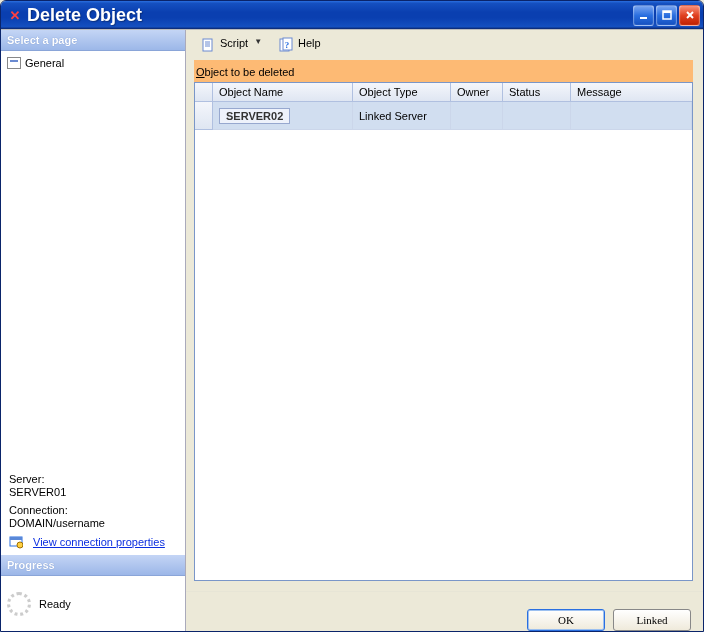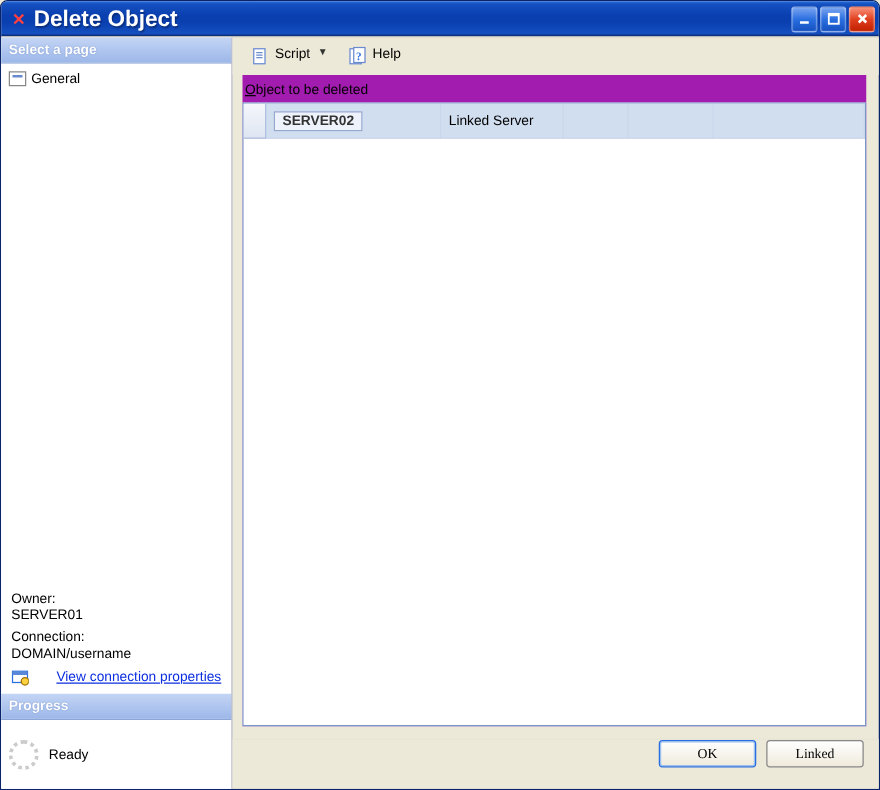--- a/index.html
+++ b/index.html
@@ -73,21 +73,21 @@
     background: #fff; border: 1px solid #888;
     position: relative;
   }
   .tree-item .ticon::before {
     content:''; position:absolute; top:2px; left:2px; right:2px; height:2px; background:#6a8ad0;
   }
   .conn-box { padding: 6px 8px; background:#fff; }
   .conn-box .lbl { color:#000; margin-top:2px; }
   .conn-box .val { color:#000; margin-bottom:6px; margin-top:1px; }
   .conn-link { color:#0b2ee0; text-decoration: underline; cursor: pointer; }
-  .conn-link-row { display:flex; align-items:center; gap:10px; margin-top:4px;justify-content:space-between; }
+  .conn-link-row { display:flex; align-items:center; gap:10px; margin-top:4px; }
   .link-icon {
     width:14px; height:14px; display:inline-block;
   }
   .progress-box { padding: 6px; display:flex; align-items:center; gap:8px; background:#fff; min-height:55px; }
   .spinner {
     width: 24px; height: 24px; border-radius: 50%;
     border: 3px dotted #ccc;
   }
   
   .right { flex:1; display:flex; flex-direction:column; }
@@ -98,21 +98,21 @@
   }
   .tbtn {
     display:flex; align-items:flex-start; gap:4px;
     padding: 2px 5px; border:1px solid transparent;
     border-radius:3px; cursor:pointer;
   }
   .tbtn .drop { font-size:8px; margin-left:2px; color:#333; }
   .ticon2 { width:16px; height:16px; display:inline-flex; align-items:center; justify-content:center; }
   .content {
     flex:1; margin: 0 10px 10px 8px;
-    background:#a21caf;
+    background:#fdba74;
     display:flex; flex-direction:column;
   }
   .content-label { padding: 6px 2px 4px 2px; color:#000; }
   .content-label u { text-decoration: underline; }
   .grid {
     flex:1; background:#fff; border:1px solid #7a96c8;
     display:flex; flex-direction:column;
   }
   .grid-head { display:flex; background: linear-gradient(to bottom,#f4f6fb,#dfe6f2); border-bottom:1px solid #b0c0e0; }
   .gh, .gc {
@@ -130,21 +130,21 @@
   .grid-row.sel { background:#d1def0; }
   .grid-row .gc { border-right:1px solid #cbd6ea; border-bottom:1px solid #cbd6ea; display:flex; align-items:center; }
   .gc.col-handle { background: linear-gradient(to bottom,#f4f6fb,#dfe6f2); border-right:1px solid #b0c0e0; border-bottom:1px solid #b0c0e0;}
   .obj-chip {
     display:inline-block; background:#eef2fb; border:1px solid #97a8cf;
     padding: 0 6px; font-weight:bold; color:#333; line-height:14px;
   }
   .grid-body { flex:1; background:#fff; overflow:auto; }
   
   .footer {
-    height: 40px; display:flex; align-items:flex-start; justify-content:flex-end;
+    height: 40px; display:flex; align-items:flex-end; justify-content:flex-end;
     gap:8px; padding: 0 12px; background:#ece9d8;
     border-top:1px solid #ccc2;
   }
   .btn {
     min-width:78px; height:22px;
     background: linear-gradient(to bottom,#fff,#efeadb);
     border:1px solid #888; border-radius:3px;
     font: 11px Tahoma; cursor:pointer;
   }
   .btn.default { border:1px solid #2a6fe0; box-shadow: 0 0 0 1px #9cc0f0 inset; }
@@ -181,21 +181,21 @@
     <div class="left">
       <div class="section-head light">Select a page</div>
       <div class="tree">
         <div class="tree-item">
           <span class="ticon"></span>
           <span>General</span>
         </div>
       </div>
 
       <div class="conn-box">
-        <div class="lbl">Owner:</div>
+        <div class="lbl">Server:</div>
         <div class="val">SERVER01</div>
         <div class="lbl">Connection:</div>
         <div class="val">DOMAIN/username</div>
         <div class="conn-link-row">
           <span class="link-icon">
             <svg width="14" height="14">
                 <rect x="1" y="2" width="12" height="9" fill="#fff" stroke="#2a6fe0"></rect>
                 <rect x="1" y="2" width="12" height="3" fill="#5a88d8"></rect>
                 <circle cx="11" cy="10" r="3" fill="#ffd040" stroke="#a07000"></circle>
               </svg>
@@ -233,20 +233,28 @@
                 <text x="9" y="11" font-size="9" fill="#2a6fe0" text-anchor="middle" font-family="Tahoma" font-weight="bold">?</text>
               </svg>
           </span>
           <span>Help</span>
         </div>
       </div>
 
       <div class="content">
         <div class="content-label"><u>O</u><span>bject to be deleted</span></div>
         <div class="grid">
+          <div class="grid-head">
+            <div class="gh col-handle"></div>
+            <div class="gh col-name">Object Name</div>
+            <div class="gh col-type">Object Type</div>
+            <div class="gh col-owner">Owner</div>
+            <div class="gh col-status">Status</div>
+            <div class="gh col-msg">Message</div>
+          </div>
           <div class="grid-body">
             <div class="grid-row sel">
               <div class="gc col-handle"></div>
               <div class="gc col-name">
                 <span class="obj-chip">SERVER02</span>
               </div>
               <div class="gc col-type">Linked Server</div>
               <div class="gc col-owner"></div>
               <div class="gc col-status"></div>
               <div class="gc col-msg"></div>

